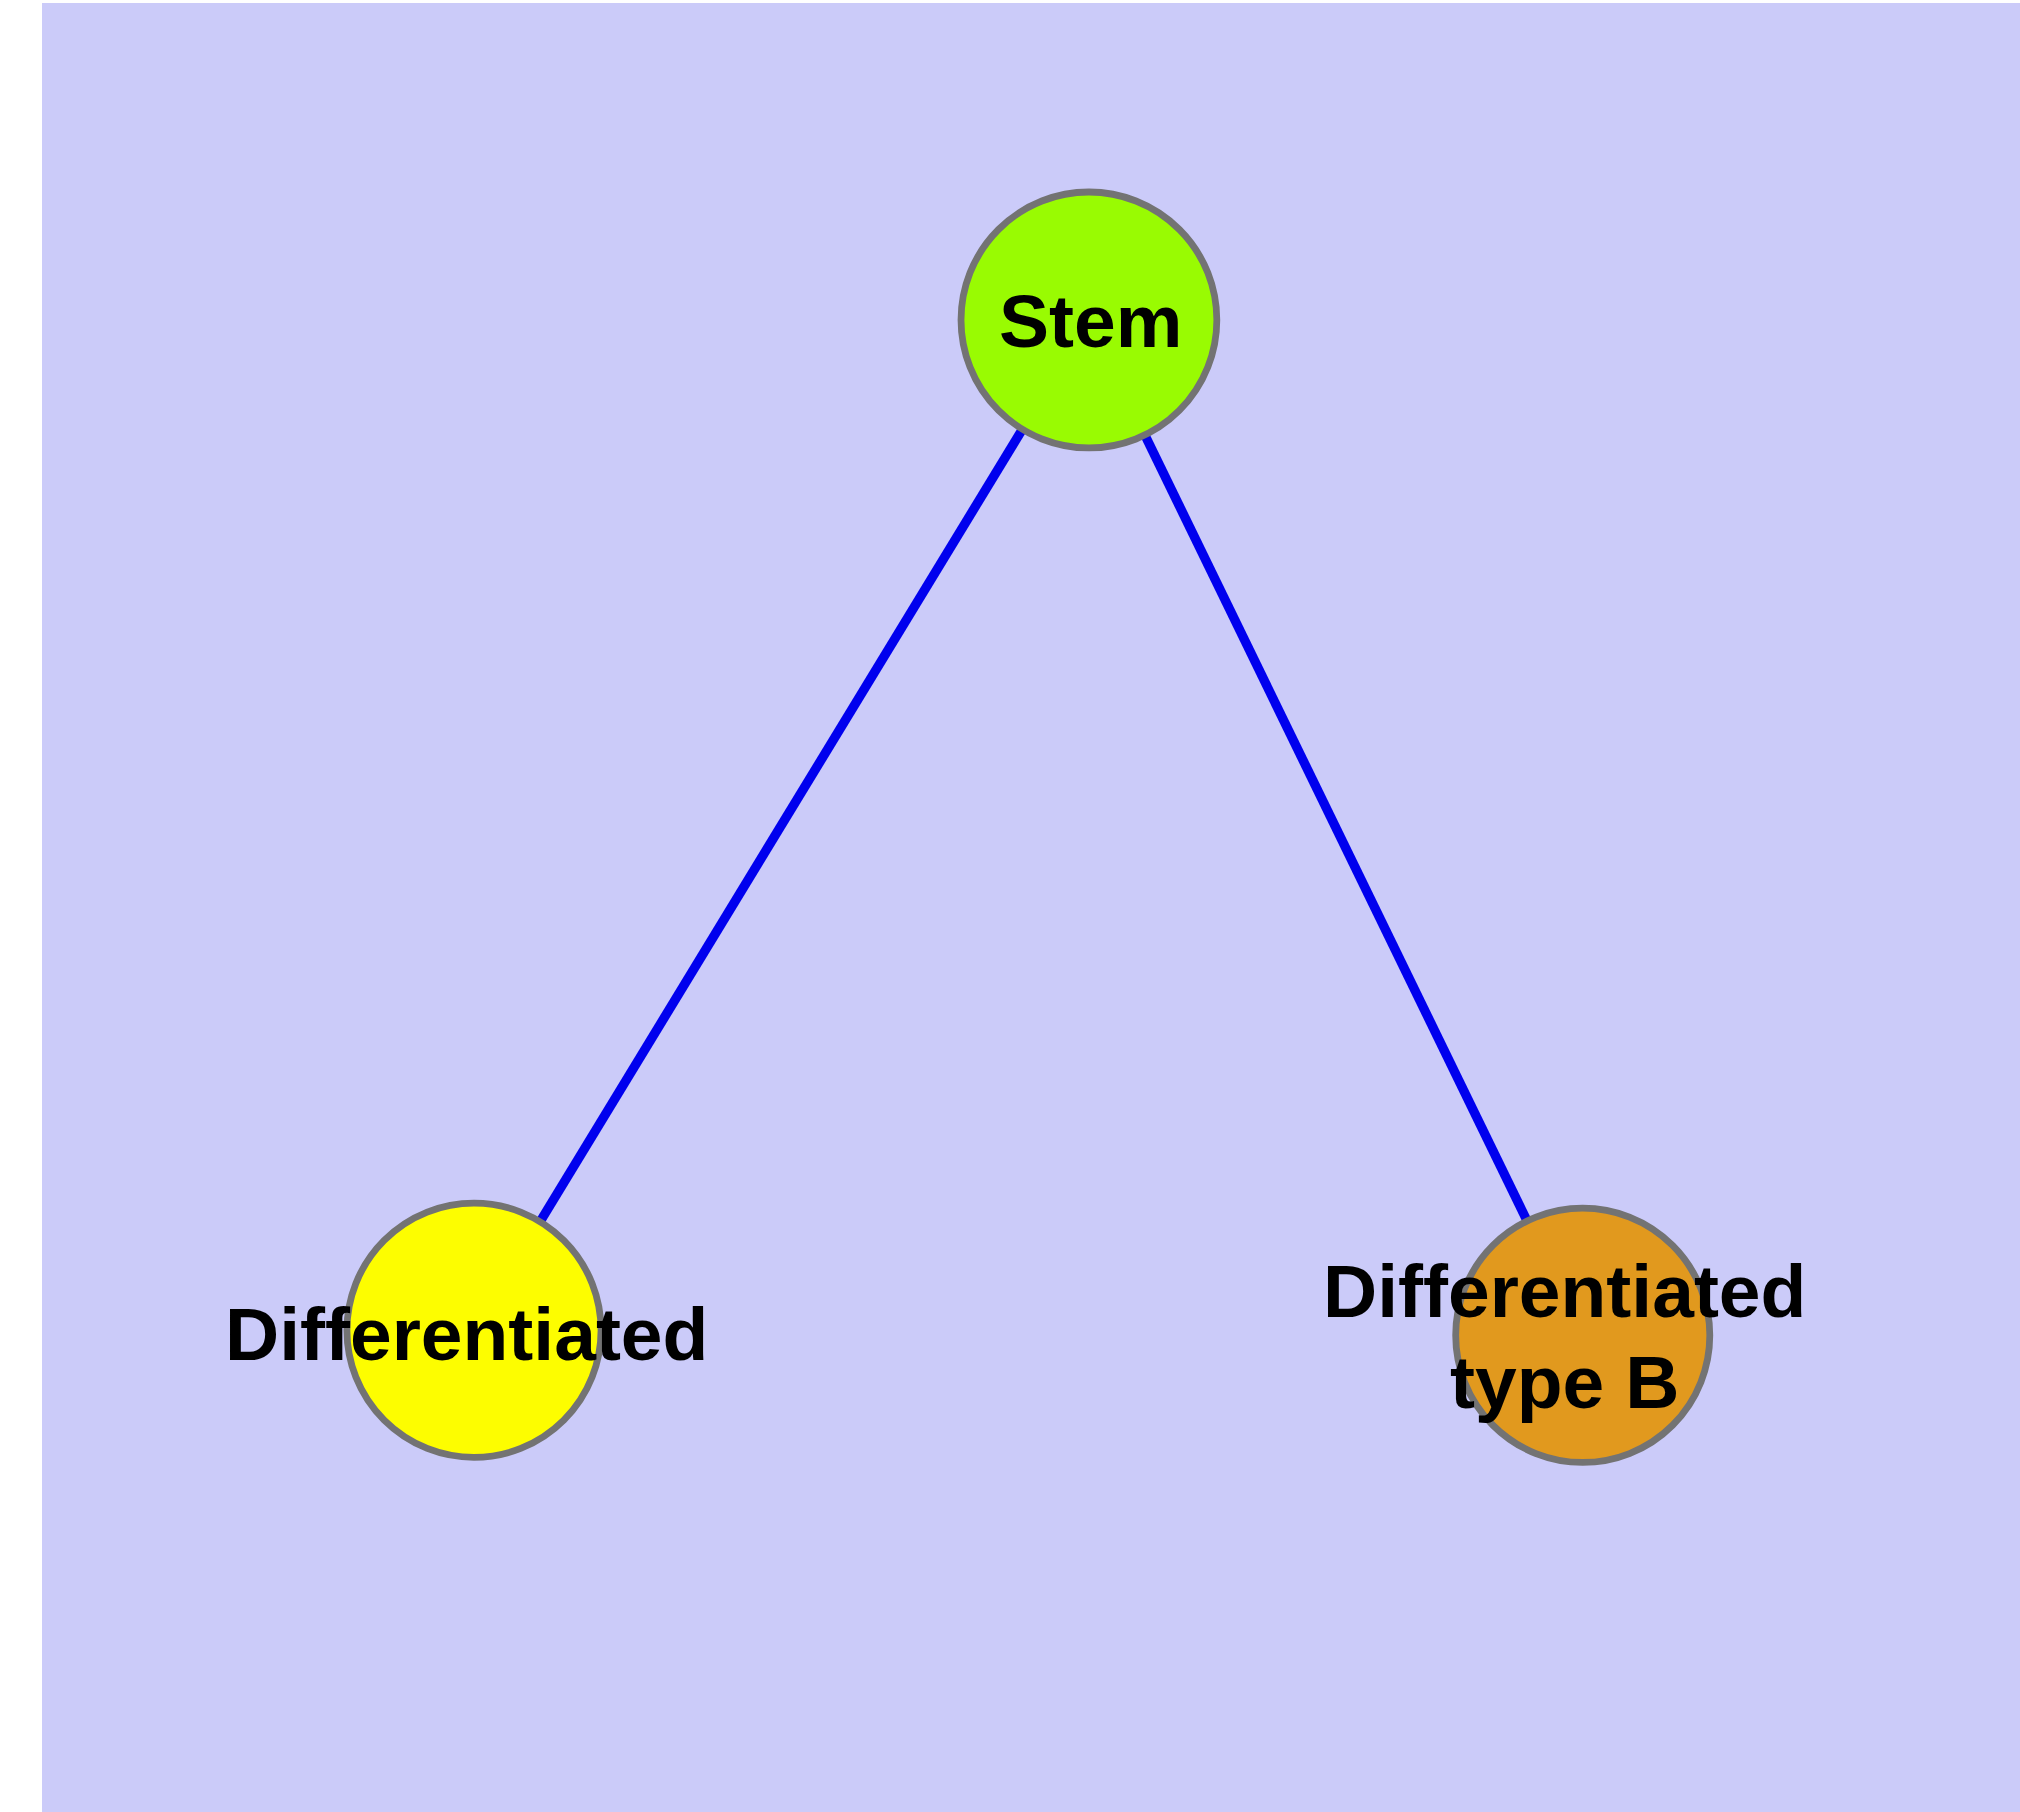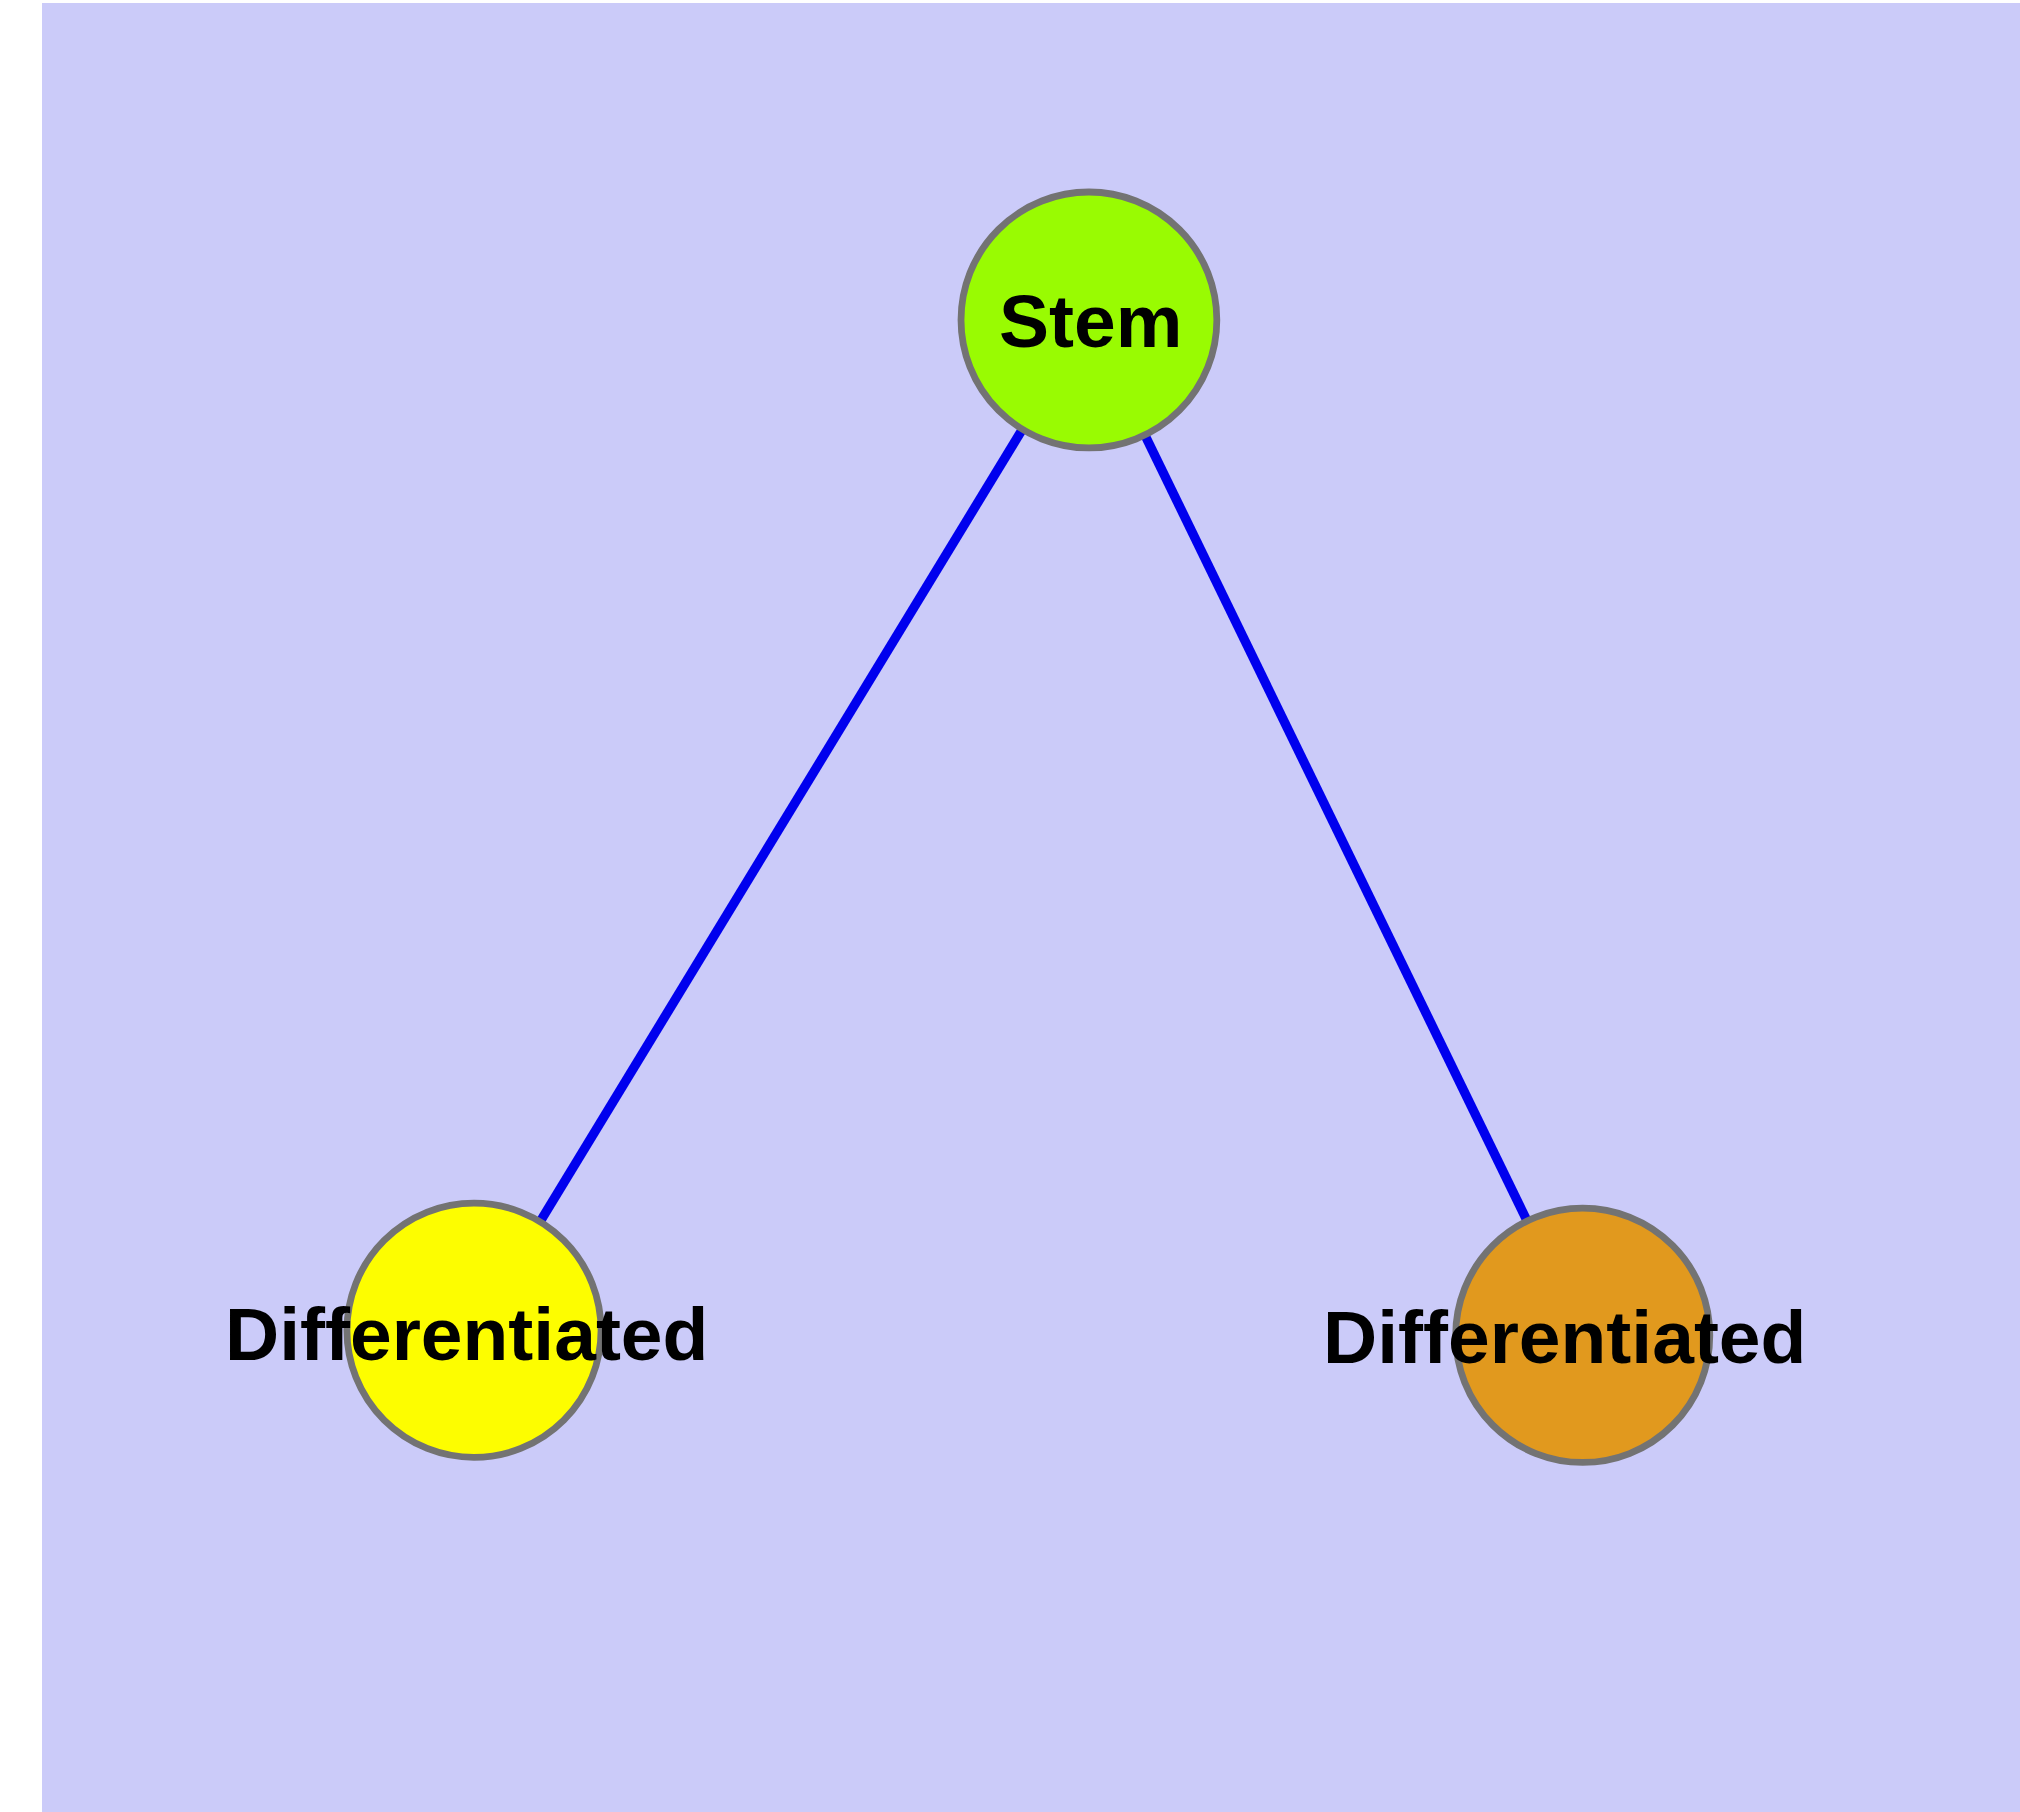--- a/index.html
+++ b/index.html
@@ -72,17 +72,18 @@
     <div class="node-label" style="left: 1049px; top: 318px; color: rgb(0, 0, 0);">
       <span class="line">Stem</span>
     </div>
 
     <div class="node-label" style="left: 425px; top: 1331px; color: rgb(0, 0, 0);">
       <span class="line">Differentiated</span>
     </div>
 
     <div class="node-label" style="left: 1523px; top: 1334px; color: rgb(0, 0, 0);">
       <span class="line">Differentiated</span>
+      <span class="line">type B</span>
     </div>
 
   </div>
 </div>
 
 
 </body></html>

